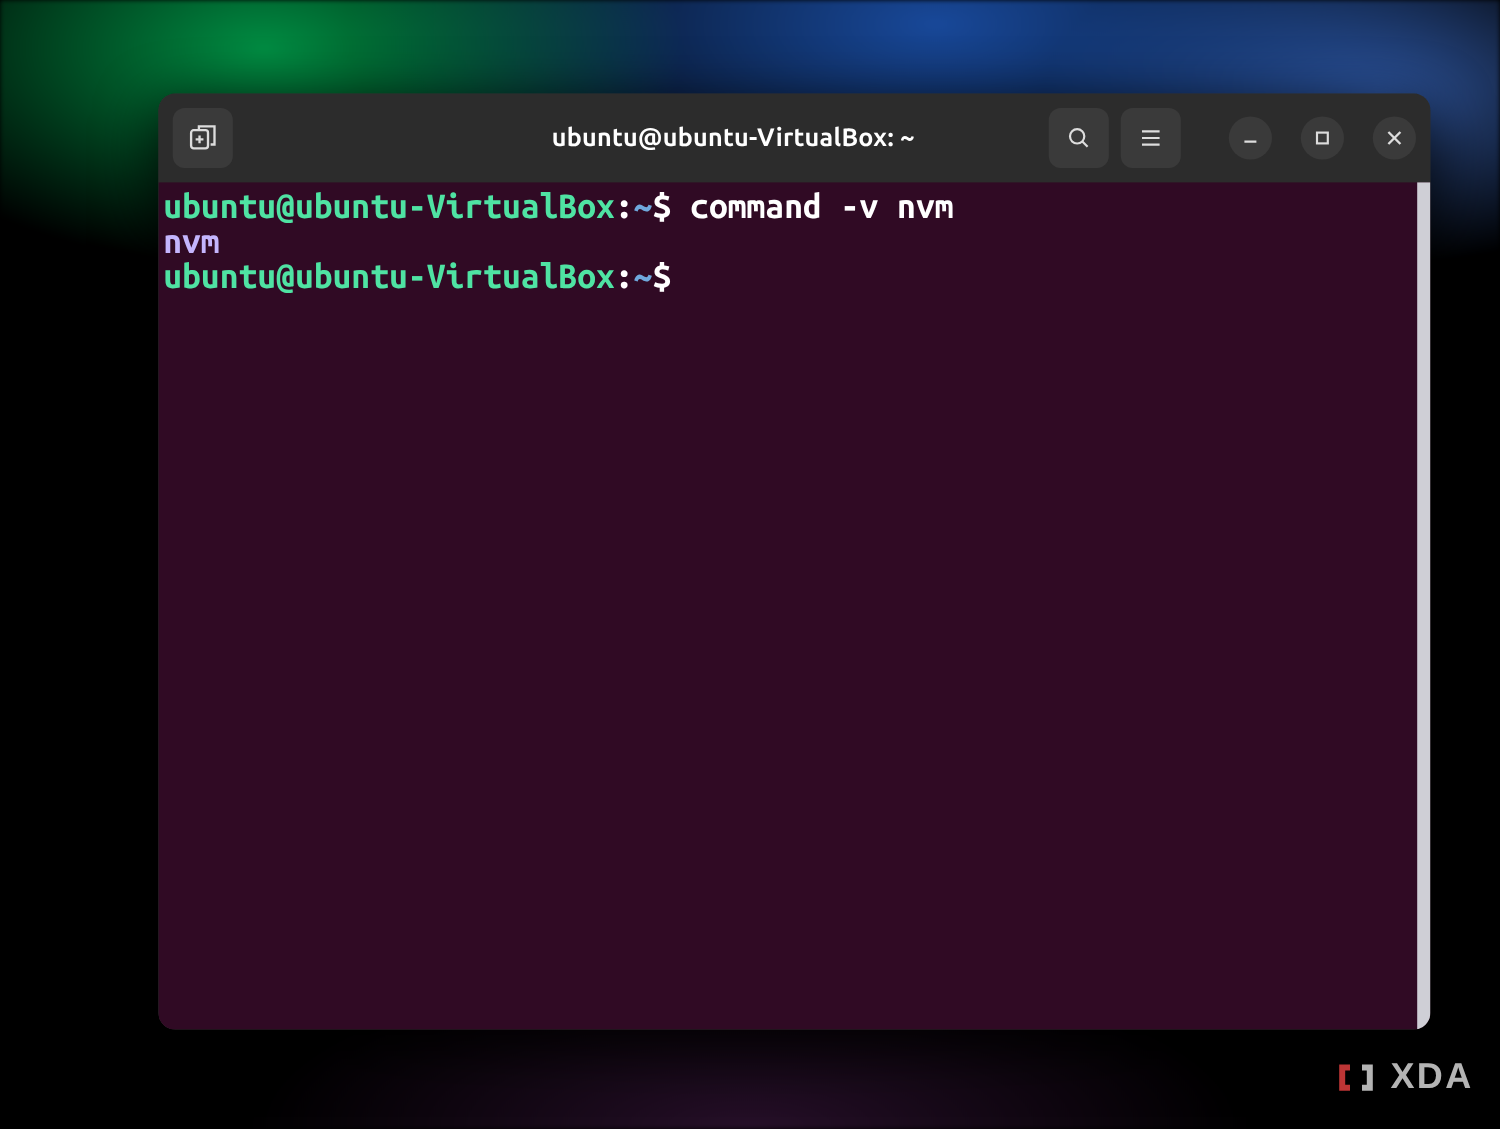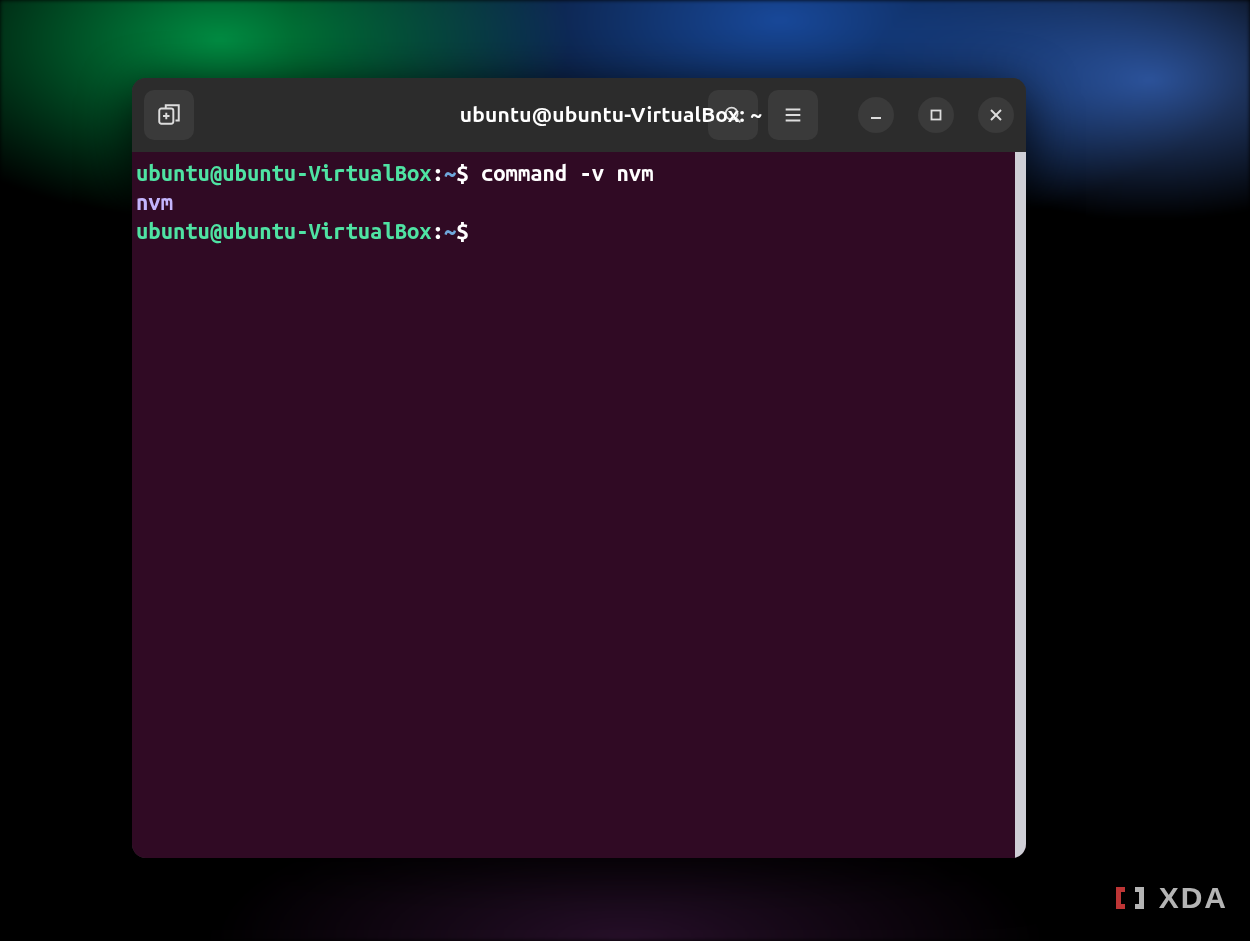--- a/index.html
+++ b/index.html
@@ -23,21 +23,21 @@
       radial-gradient(ellipse 600px 200px at 625px 940px, rgba(150,60,160,0.25), rgba(150,60,160,0) 70%),
       #000;
     filter: blur(2px);
   }
 
   
   .window {
     position: absolute;
     left: 132px;
     top: 78px;
-    width: 894px;
+    width: 1060px;
     height: 780px;
     border-radius: 14px;
     overflow: hidden;
     background: #2e2e2e;
     box-shadow: 0 12px 50px rgba(0,0,0,0.8), 0 0 0 1px rgba(255,255,255,0.05) inset;
     display: flex;
     flex-direction: column;
   }
 
   
@@ -93,21 +93,21 @@
   
   .term-wrap {
     flex: 1 1 auto;
     display: flex;
     background: #300a24;
   }
   .term {
     flex: 1 1 auto;
     padding: 6px 4px 4px 4px;
     font-family: "Ubuntu Mono", "DejaVu Sans Mono", "Menlo", "Consolas", monospace;
-    font-size: 22px;
+    font-size: 28px;
     line-height: 29px;
     color: #ffffff;
     white-space: pre;
     overflow: hidden;
     font-weight: 600;
   }
   .scrollbar {
     width: 11px;
     background: #cfcfd6;
     flex: 0 0 auto;

